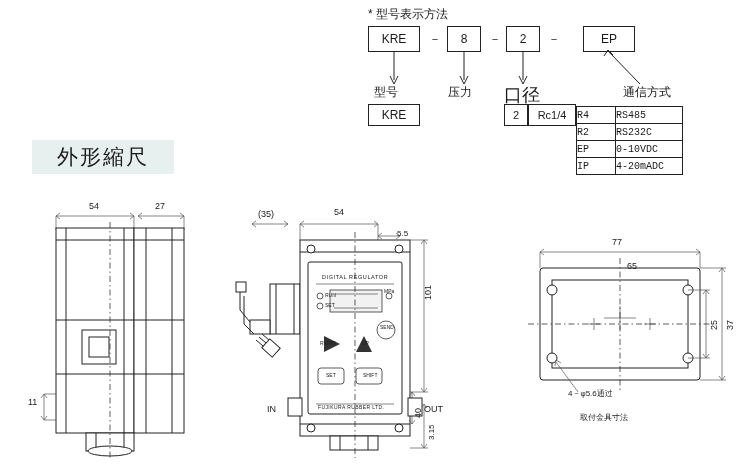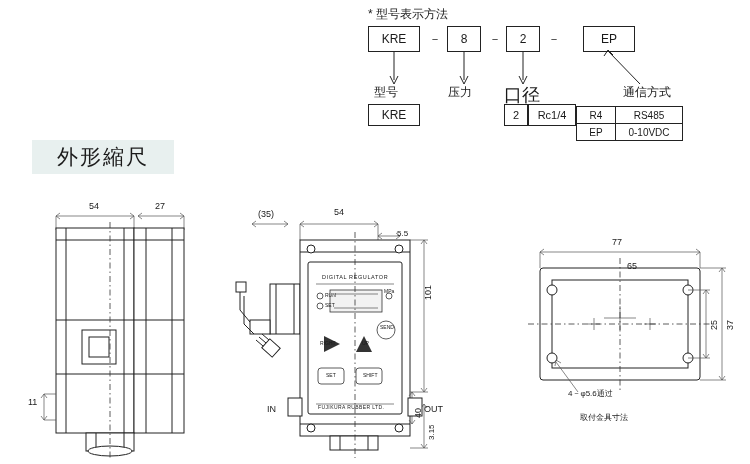--- a/index.html
+++ b/index.html
@@ -17,22 +17,22 @@
   .dash{font-size:12px;}
   
   #title-block{left:32px;top:140px;width:142px;height:34px;background:#e8f0ef;
       display:flex;align-items:center;justify-content:center;}
   #title-block span{font-size:21px;letter-spacing:2px;}
   
   .code-box{width:52px;height:26px;}
   .code-box.small{width:34px;height:26px;}
   
   table.comm{border-collapse:collapse;}
-  table.comm td{border:1px solid #222;font-size:10px;text-align:center;
-      padding:0;height:16px;}
+  table.comm td{border:1px solid #222;font-size:10px;
+      padding:0;height:16px;font-family:Liberation Mono, monospace;}
   td.c1{width:38px;}
   td.c2{width:66px;}
   svg{position:absolute;left:0;top:0;overflow:visible;}
   .sw{stroke:#222;stroke-width:1;fill:none;}
   .sw-thin{stroke:#555;stroke-width:0.7;fill:none;}
   .dashed{stroke:#333;stroke-width:0.8;fill:none;stroke-dasharray:6 3 1.5 3;}
   .fillw{fill:#fff;stroke:#222;stroke-width:1;}
   .panelface{fill:#fff;stroke:#222;stroke-width:1;}
   .lcd{fill:#f2f2f2;stroke:#333;stroke-width:0.8;}
   .btn{fill:#fff;stroke:#333;stroke-width:0.8;}
@@ -81,22 +81,30 @@
 <div class="abs box" style="left:528px;top:104px;width:48px;height:22px;font-size:11px;">Rc1/4</div>
 
 <div class="abs" style="left:576px;top:106px;">
   <table class="comm">
     <tbody>
         <tr>
       <td class="c1">R4</td>
       <td class="c2">RS485</td>
     </tr>
     <tr>
+      <td class="c1">R2</td>
+      <td class="c2">RS232C</td>
+    </tr>
+    <tr>
       <td class="c1">EP</td>
       <td class="c2">0-10VDC</td>
+    </tr>
+    <tr>
+      <td class="c1">IP</td>
+      <td class="c2">4-20mADC</td>
     </tr>
   </tbody>
     </table>
 </div>
 
 <svg width="750" height="464">
 
   <path class="sw-thin" d="M56,216 L134,216"></path>
   <path class="sw-thin" d="M60,213 L56,216 L60,219"></path>
   <path class="sw-thin" d="M130,213 L134,216 L130,219"></path>

